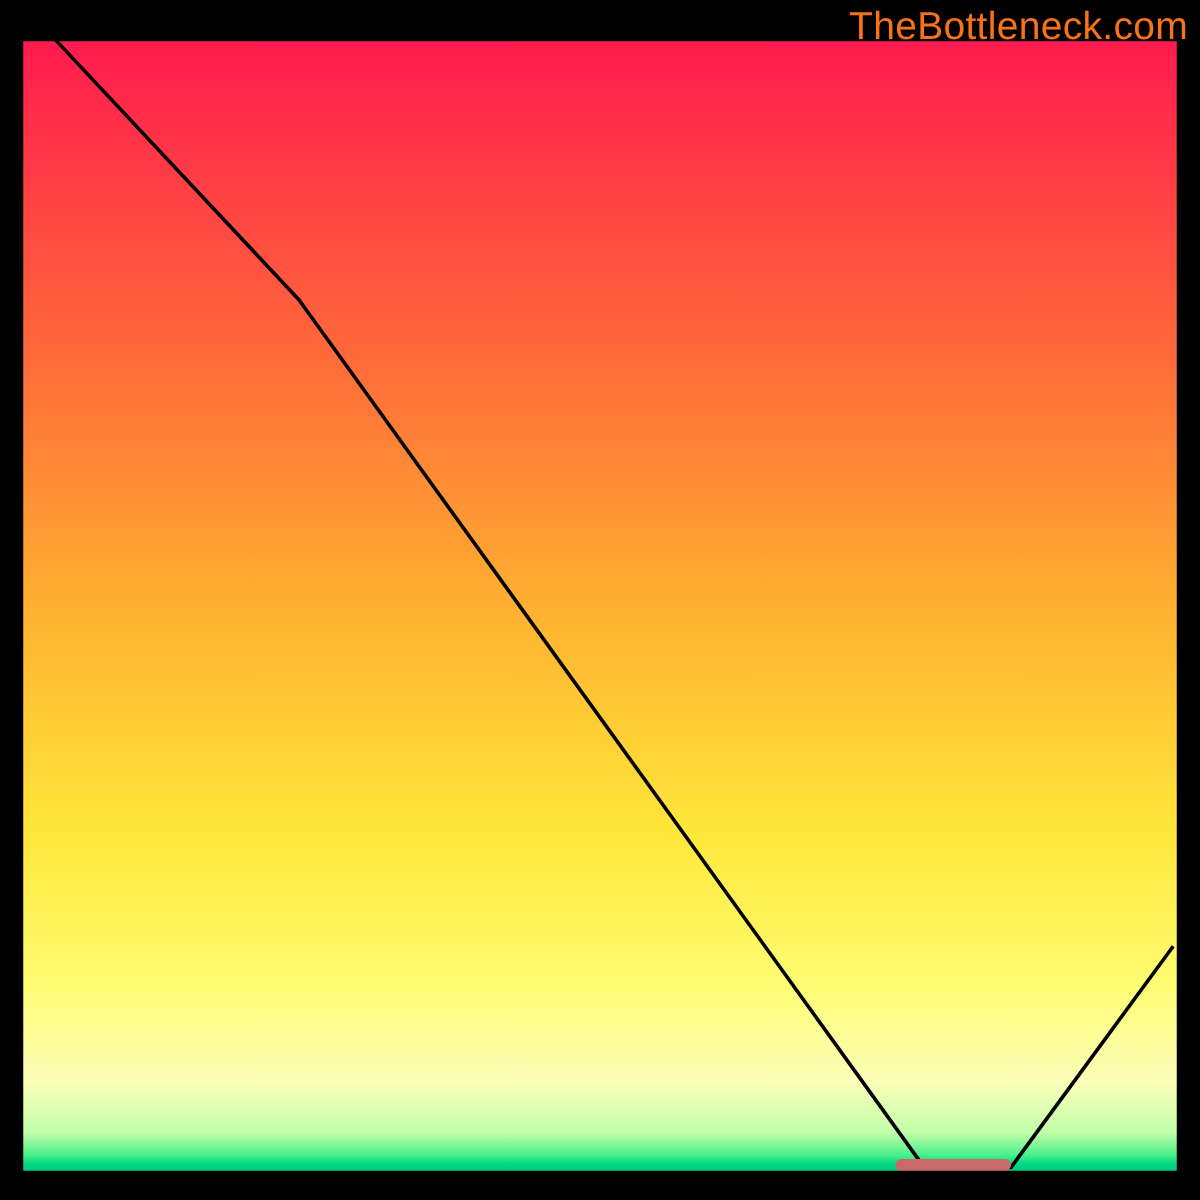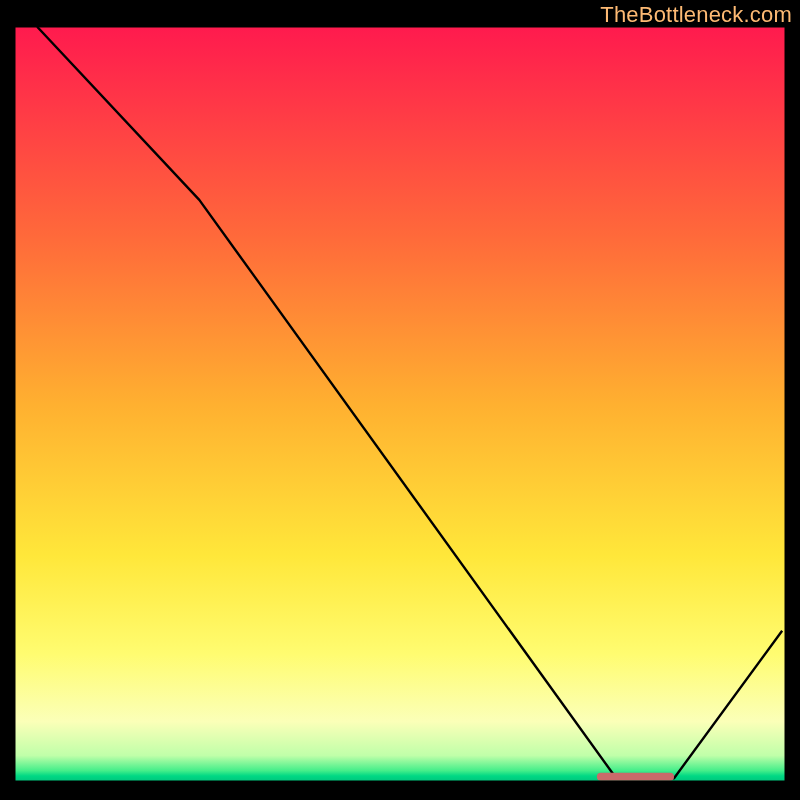--- a/index.html
+++ b/index.html
@@ -15,22 +15,22 @@
     position: absolute;
     top: 0;
     left: 0;
     width: 800px;
     height: 800px;
   }
   #watermark {
     position: absolute;
     top: 2px;
     right: 8px;
-    color: #fdba74;
-    font-size: 22px;
+    color: #f97316;
+    font-size: 26px;
     font-weight: 500;
     z-index: 10;
     letter-spacing: 0.2px;
   }
   svg {
     display: block;
   }
 </style>
 </head>
 <body>

